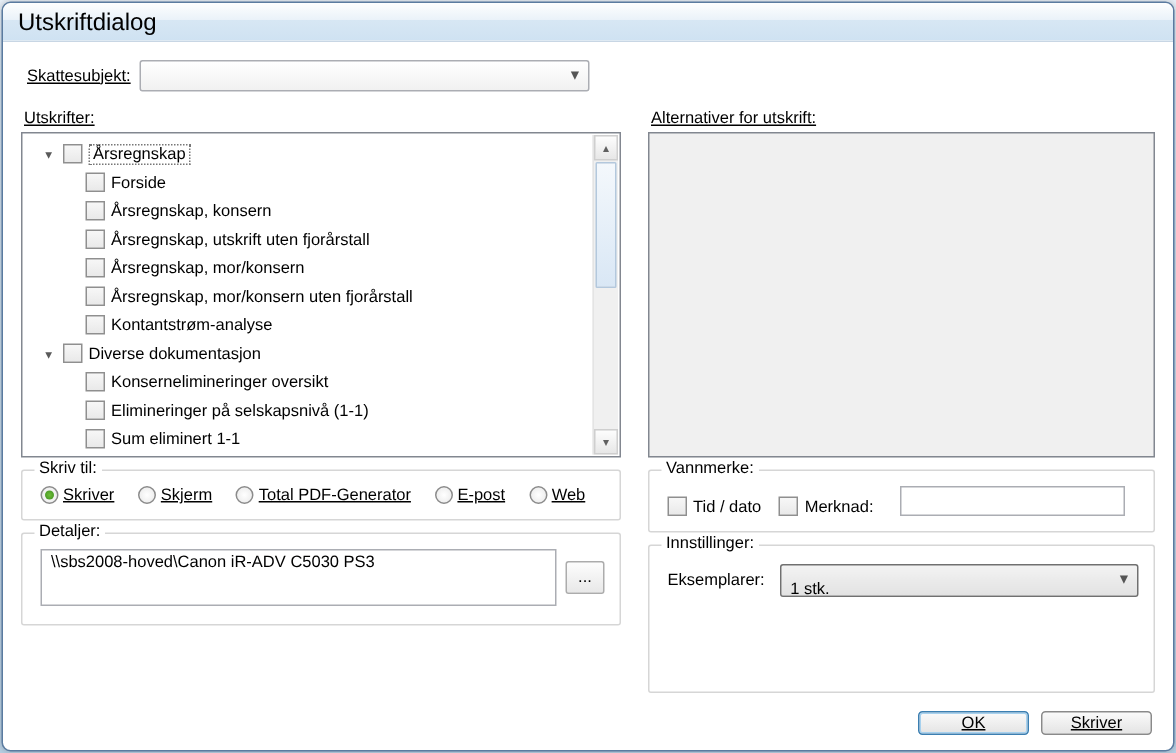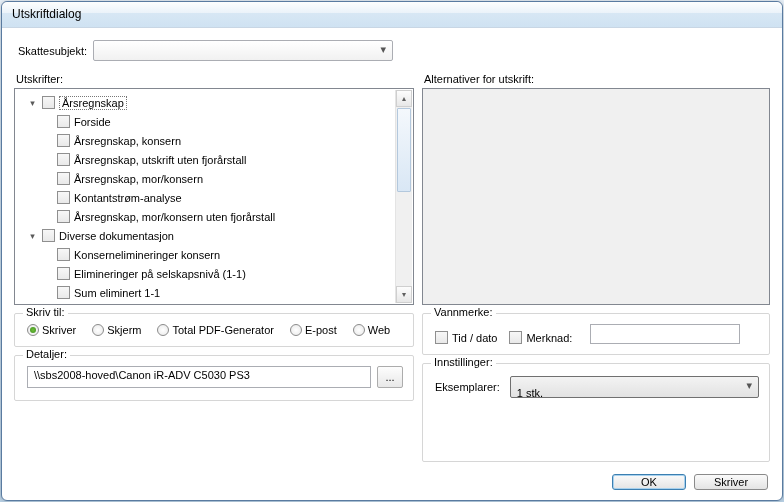--- a/index.html
+++ b/index.html
@@ -1,47 +1,47 @@
 <!DOCTYPE html>
 <html><head>
 <meta charset="utf-8">
 <style>
 *{box-sizing:border-box;margin:0;padding:0;font-family:"Segoe UI",Tahoma,sans-serif;font-size:11px;color:#000}
 body{background:linear-gradient(to bottom,#e8f0f8 0%,#d4e3f0 8%,#b8d0e4 100%);width:784px;height:502px;overflow:hidden}
 .window{width:782px;height:500px;margin:1px;background:#fff;border:1px solid #5a7ba0;border-radius:6px;overflow:hidden;box-shadow:0 0 4px rgba(0,0,0,0.2)}
 .titlebar{height:26px;background:linear-gradient(to bottom,#fdfefe 0%,#eaf2f9 45%,#d7e7f4 46%,#cfe2f2 100%);border-bottom:1px solid #c8d6e4;padding:5px 10px;border-radius:6px 6px 0 0}
-.titlebar span{font-size:12px}
+.titlebar span{font-size:16px}
 .client{padding:10px 12px 10px 12px;height:472px;display:flex;flex-direction:column;gap:8px}
 .row-top{display:flex;align-items:center;gap:6px;margin:2px 0 4px 4px}
 .combo{flex:0 0 300px;height:21px;border:1px solid #abadb3;border-radius:2px;background:linear-gradient(#fff,#f1f1f1);position:relative}
 .combo::after{content:"▾";position:absolute;right:6px;top:2px;color:#555}
-.cols{display:flex;gap:8px;flex:1}
+.cols{display:flex;gap:18px;flex:1}
 .col-left,.col-right{display:flex;flex-direction:column}
 .col-left{flex:0 0 400px}
 .col-right{flex:1}
 .section-label{margin:0 0 3px 2px}
-.underline{}
+.underline{text-decoration:underline}
 .treebox{border:1px solid #828790;height:217px;background:#fff;position:relative;padding:4px 0 4px 6px;overflow:hidden}
 .tree-row{display:flex;align-items:center;height:19px;gap:4px}
 .indent1{padding-left:6px}
 .indent2{padding-left:36px}
 .tw{width:11px;height:11px;display:inline-flex;align-items:center;justify-content:center;color:#5a5a5a;font-size:9px}
 .cb{width:13px;height:13px;border:1px solid #8f8f8f;background:linear-gradient(#f7f7f7,#e9e9e9);flex:0 0 13px}
 .sel{border:1px dotted #777;padding:0 2px}
 .scrollbar{position:absolute;right:1px;top:1px;bottom:1px;width:17px;background:#f0f0f0;border-left:1px solid #e4e4e4}
 .sbtn{height:17px;background:linear-gradient(#fdfdfd,#e7e7e7);border:1px solid #cfcfcf;display:flex;align-items:center;justify-content:center;color:#606060;font-size:8px}
 .thumb{position:absolute;top:18px;left:1px;right:1px;height:84px;background:linear-gradient(#f4f8fc,#d9e7f5);border:1px solid #b3c8dd;border-radius:1px}
 .group{border:1px solid #d6d6d6;border-radius:2px;padding:10px 10px 10px 12px;margin-top:8px;position:relative}
 .group>.legend{position:absolute;top:-8px;left:8px;background:#fff;padding:0 3px}
 .radios{display:flex;gap:16px;align-items:flex-start}
 .radio{display:flex;align-items:center;gap:3px}
 .rdot{width:12px;height:12px;border:1px solid #8b8b8b;border-radius:50%;background:radial-gradient(#fff,#e8e8e8);position:relative;flex:0 0 12px}
 .rdot.checked::after{content:"";position:absolute;top:2px;left:2px;width:6px;height:6px;border-radius:50%;background:radial-gradient(#6fbf3a,#3e8e1f)}
 .detail-row{display:flex;gap:6px;align-items:center}
-.txt{height:22px;border:1px solid #abadb3;padding:2px 6px;background:#fff;flex:1}
+.txt{height:38px;border:1px solid #abadb3;padding:2px 6px;background:#fff;flex:1}
 .browse{width:26px;height:22px;border:1px solid #acacac;border-radius:2px;background:linear-gradient(#fdfdfd,#e8e8e8);display:flex;align-items:center;justify-content:center}
 .altbox{border:1px solid #828790;height:217px;background:#f0f0f0}
 .chk{display:flex;align-items:center;gap:4px}
 .mkinput{height:20px;border:1px solid #abadb3;background:#fff;width:150px;margin-left:6px}
 .settings-row{display:flex;align-items:center;gap:10px;margin-top:2px}
 .stk-combo{height:21px;border:1px solid #707070;border-radius:2px;background:linear-gradient(#f3f3f3,#e2e2e2);flex:1;position:relative;padding:10px 6px}
 .stk-combo::after{content:"▾";position:absolute;right:6px;top:2px;color:#555}
 .footer{display:flex;justify-content:flex-end;gap:8px;margin-top:auto;padding:4px 2px 0 0}
 .btn{width:74px;height:16px;border:1px solid #8a8a8a;border-radius:3px;background:linear-gradient(#fafafa,#e4e4e4);display:flex;align-items:center;justify-content:center}
 .btn.default{border:1px solid #3c7fb1;box-shadow:0 0 0 1px #a7d1ee inset}
@@ -83,34 +83,34 @@
               <div class="tree-row indent2">
                 <span class="cb"></span>
                 <span>Årsregnskap, utskrift uten fjorårstall</span>
               </div>
               <div class="tree-row indent2">
                 <span class="cb"></span>
                 <span>Årsregnskap, mor/konsern</span>
               </div>
               <div class="tree-row indent2">
                 <span class="cb"></span>
+                <span>Årsregnskap, mor/konsern uten fjorårstall</span>
+              </div>
+              <div class="tree-row indent2">
+                <span class="cb"></span>
                 <span>Kontantstrøm-analyse</span>
-              </div>
-              <div class="tree-row indent2">
-                <span class="cb"></span>
-                <span>Årsregnskap, mor/konsern uten fjorårstall</span>
               </div>
               <div class="tree-row indent1">
                 <span class="tw">▾</span>
                 <span class="cb"></span>
                 <span>Diverse dokumentasjon</span>
               </div>
               <div class="tree-row indent2">
                 <span class="cb"></span>
-                <span>Konsernelimineringer konsern</span>
+                <span>Konsernelimineringer oversikt</span>
               </div>
               <div class="tree-row indent2">
                 <span class="cb"></span>
                 <span>Elimineringer på selskapsnivå (1-1)</span>
               </div>
               <div class="tree-row indent2">
                 <span class="cb"></span>
                 <span>Sum eliminert 1-1</span>
               </div>
             </div>

